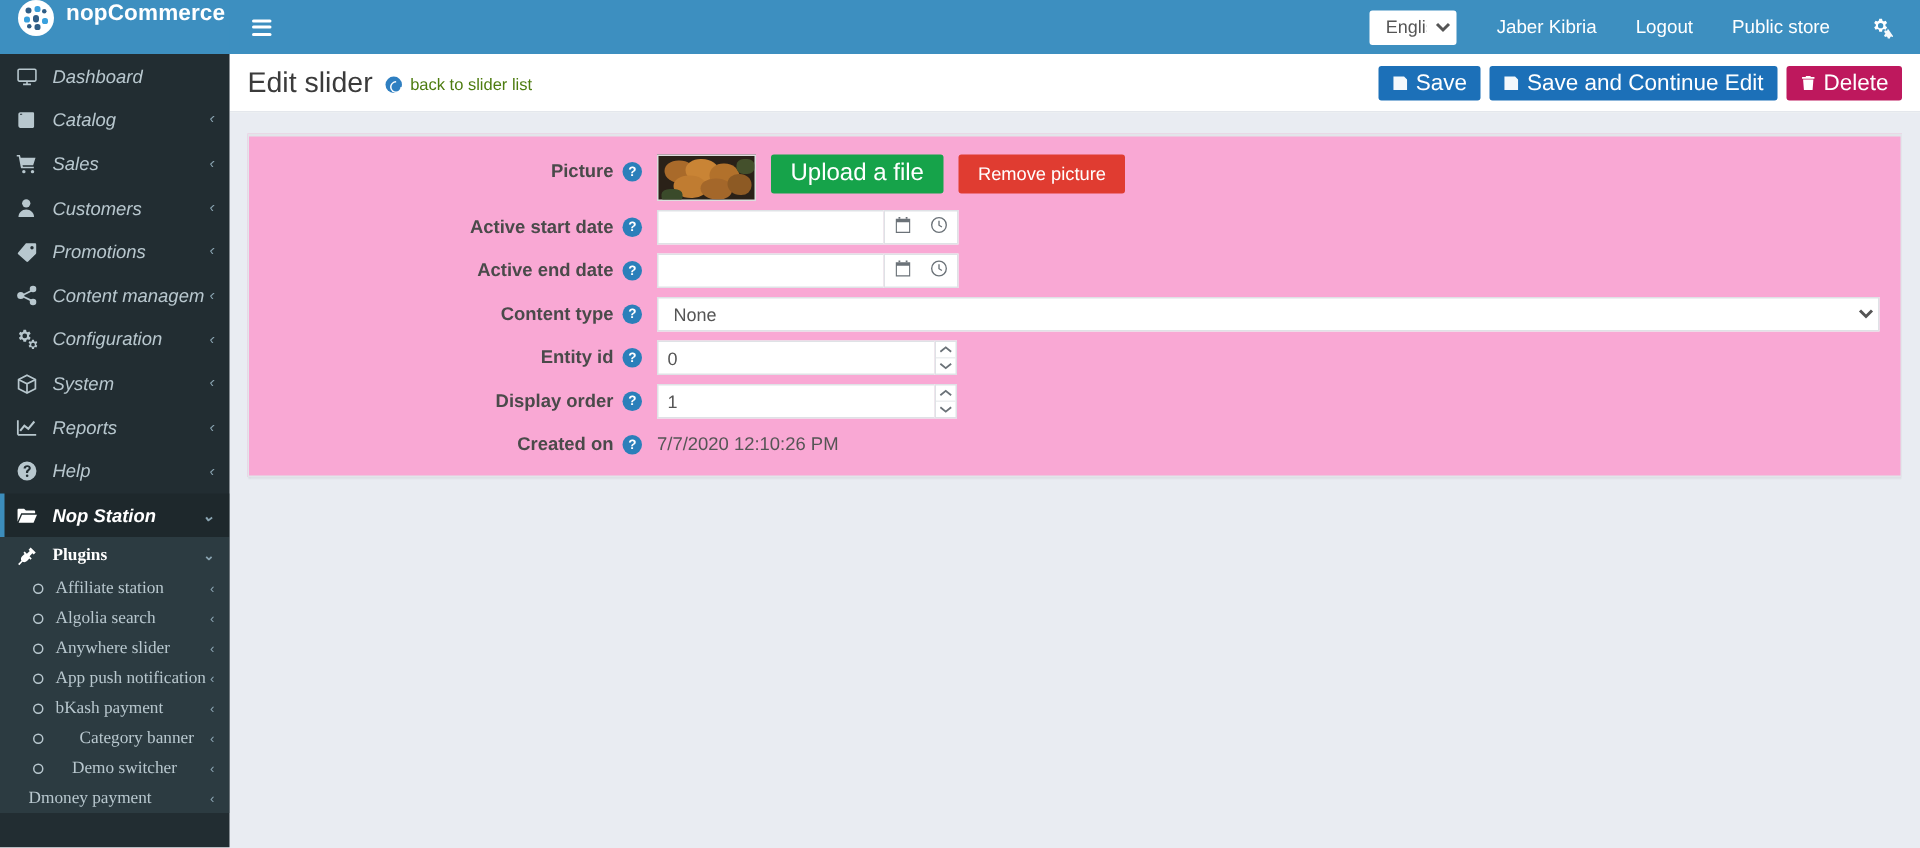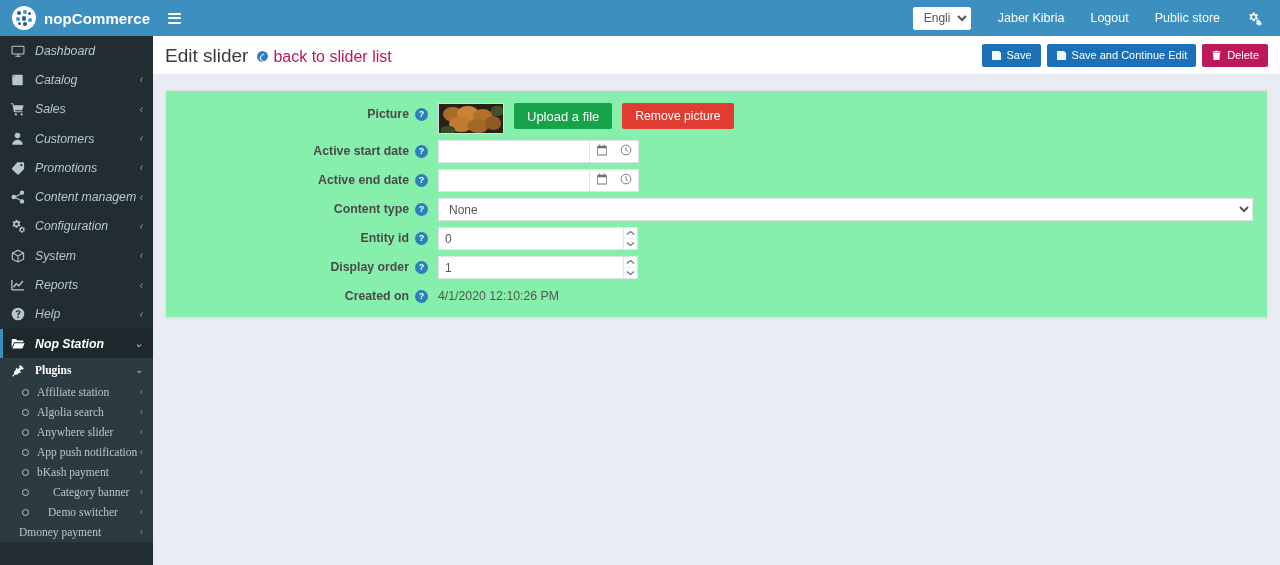--- a/index.html
+++ b/index.html
@@ -18,21 +18,21 @@
   
   .topbar {
     position: absolute; top: 0; left: 0; right: 0; height: 36px;
     background: #3d8fc0;
     display: flex; align-items: center;
     z-index: 30;
   }
   .brand-zone {
     width: 153px; height: 36px; flex: 0 0 153px;
     background: #3d8fc0;
-    display: flex; align-items: center; gap: 8px;
+    display: flex; gap: 8px;
     padding-left: 12px;
   }
   .brand-logo {
     width: 24px; height: 24px; border-radius: 50%;
     background: #fff; position: relative; flex: 0 0 24px;
   }
   .brand-logo i {
     position: absolute; border-radius: 50%;
   }
   .brand-name {
@@ -139,48 +139,48 @@
     height: 39px; background: #fff; display: flex; align-items: center;
     padding: 0 12px 0 12px; position: relative;
     border-bottom: 1px solid #e4e7ec;
   }
   .page-title {
     font-size: 19px; color: #3b3b3b; font-weight: normal;
     margin: 0 9px 0 0; line-height: 1;
   }
   .back-link {
     display: flex; align-items: center; gap: 5px;
-    color: #be185d; font-size: 16px; text-decoration: none; cursor: pointer;
+    color: #4d7c0f; font-size: 11px; text-decoration: none; cursor: pointer;
     margin-top: 3px;
   }
   .back-ico {
     width: 11px; height: 11px; border-radius: 50%; background: #2f7fc1;
     position: relative; flex: 0 0 11px;
   }
   .back-ico::after {
     content: ""; position: absolute; left: 2.5px; top: 2.5px;
     width: 6px; height: 6px; border-radius: 50%;
     border: 1.4px solid #fff; border-top-color: transparent;
     transform: rotate(45deg);
   }
   .hdr-actions {
     margin-left: auto; display: flex; align-items: center; gap: 6px;
   }
   .btn {
     display: inline-flex; align-items: center; gap: 5px;
     height: 23px; padding: 0 9px; border: 0; border-radius: 2px;
-    font-size: 11px; color: #fff; cursor: pointer; white-space: nowrap;
+    font-size: 15px; color: #fff; cursor: pointer; white-space: nowrap;
     font-family: "Liberation Sans", sans-serif;
   }
   .btn-primary { background: #1c70b8; }
   .btn-danger  { background: #be185d; }
   .btn svg { display: block; }
 
   .card {
-    margin: 14px 12px 0 12px; background: #86efac;
+    margin: 14px 12px 0 12px; background: #f9a8d4;
     border: 1px solid #e2e5ea; border-top: 2px solid #e2e5ea;
     box-shadow: 0 1px 1px rgba(0,0,0,.06);
     padding: 12px 0 14px 0;
   }
 
   .frow { display: flex; align-items: flex-start; margin-bottom: 6px; }
   .flabel {
     width: 272px; flex: 0 0 272px; text-align: right;
     padding: 4px 10px 0 0; font-size: 12.3px; font-weight: bold;
     color: #4a4a4a; display: flex; justify-content: flex-end;
@@ -197,21 +197,21 @@
 
   .pic-row { display: flex; align-items: flex-start; gap: 10px; }
   .thumb {
     width: 66px; height: 31px; border: 1px solid #ddd; overflow: hidden;
     position: relative; background: #2a2118; flex: 0 0 66px;
   }
   .thumb .ch {
     position: absolute; border-radius: 48% 52% 44% 56%;
     background: #b9752e;
   }
-  .btn-upload { background: #16a34a; height: 26px; padding: 0 13px; font-size: 13px; }
+  .btn-upload { background: #16a34a; height: 26px; padding: 0 13px; font-size: 16px; }
   .btn-remove { background: #e03c31; height: 26px; padding: 0 13px; font-size: 12.2px; }
 
   .dategroup { display: flex; width: 201px; }
   .dategroup input {
     flex: 1 1 auto; height: 23px; border: 1px solid #dfe2e6;
     border-right: 0; padding: 0 6px; font-size: 12px; outline: none;
     font-family: "Liberation Sans", sans-serif; color: #555; min-width: 0;
   }
   .date-addon {
     width: 50px; flex: 0 0 50px; height: 23px; border: 1px solid #dfe2e6;
@@ -649,19 +649,19 @@
           </div>
         </div>
       </div>
 
       <div class="frow" style="margin-bottom:0">
         <div class="flabel">
           <span>Created on</span>
           <span class="help-ico">?</span>
         </div>
         <div class="fcontrol">
-          <div class="static-val">4/1/2020 12:10:26 PM</div>
+          <div class="static-val">7/7/2020 12:10:26 PM</div>
         </div>
       </div>
 
     </div>
   </div>
 </div>
 
 </body></html>

